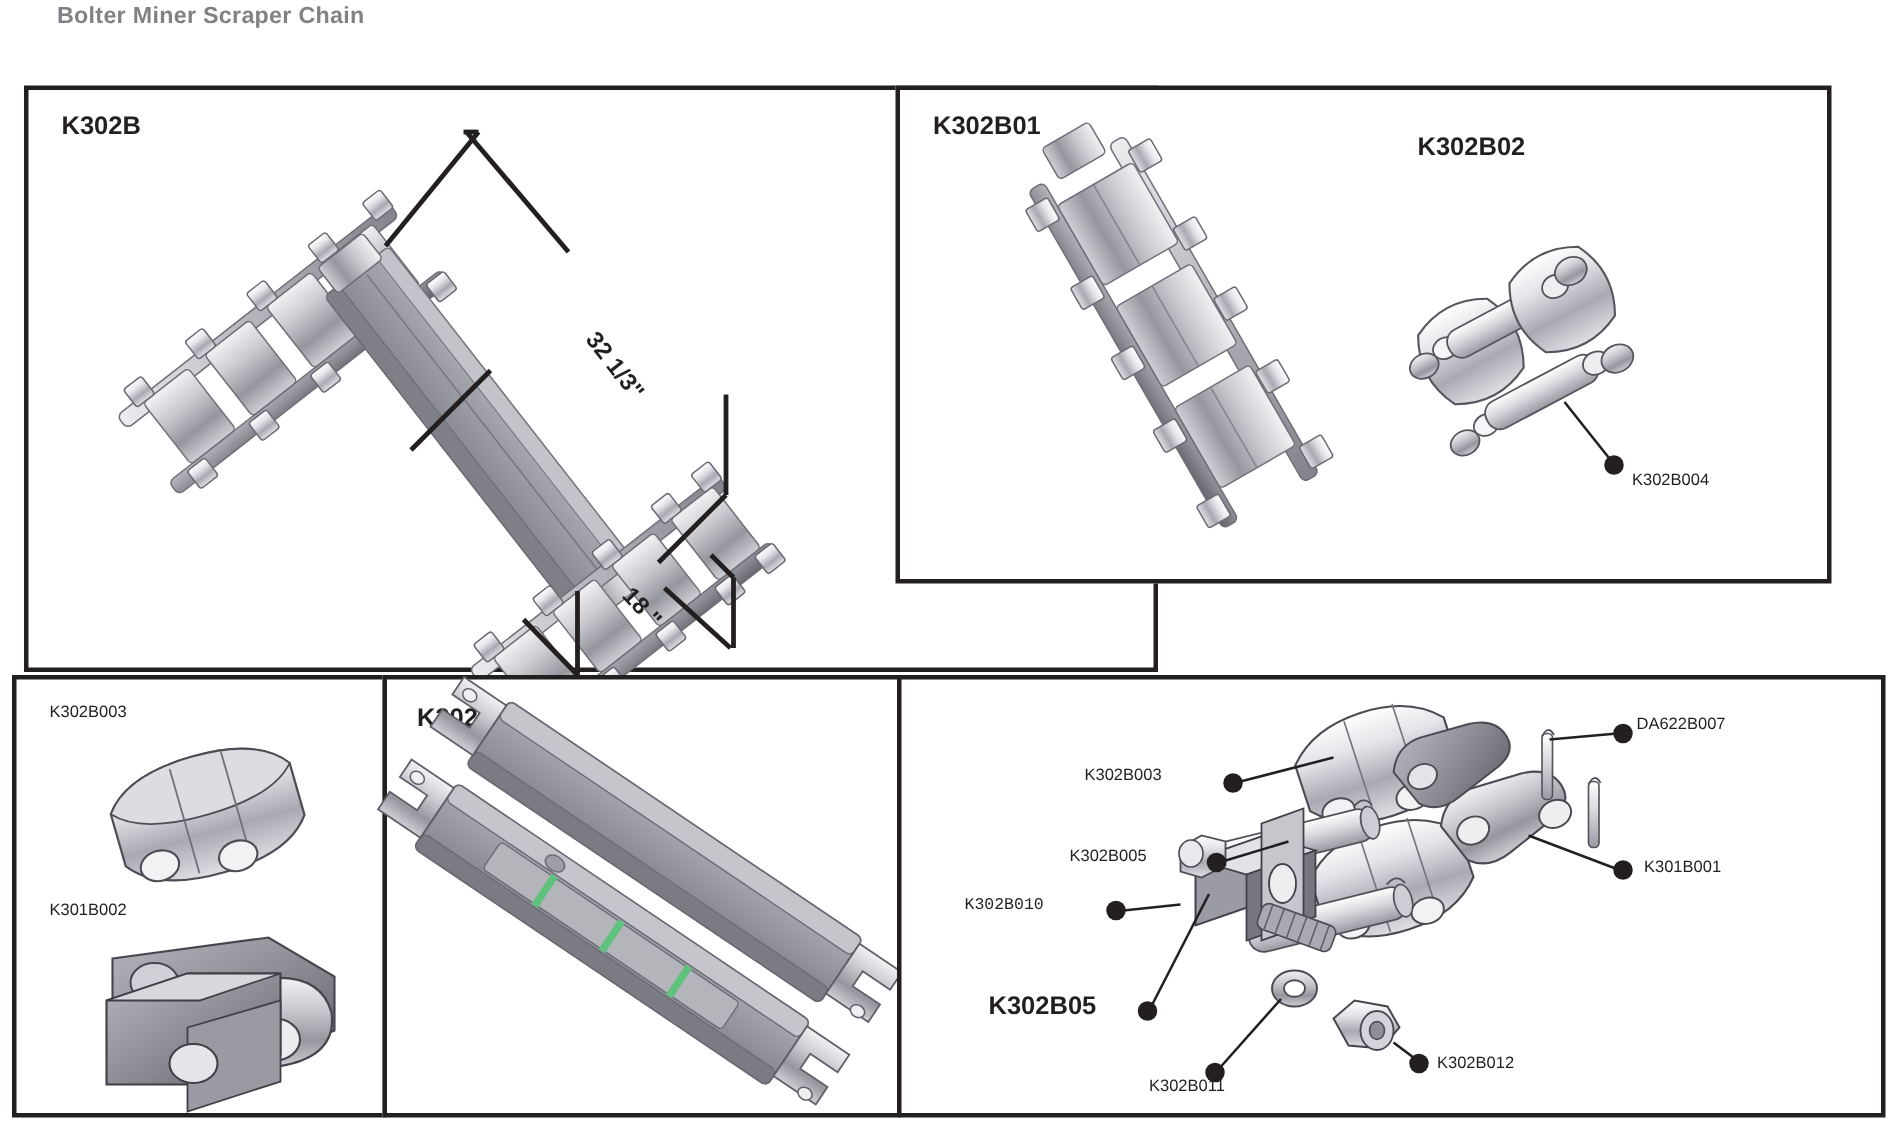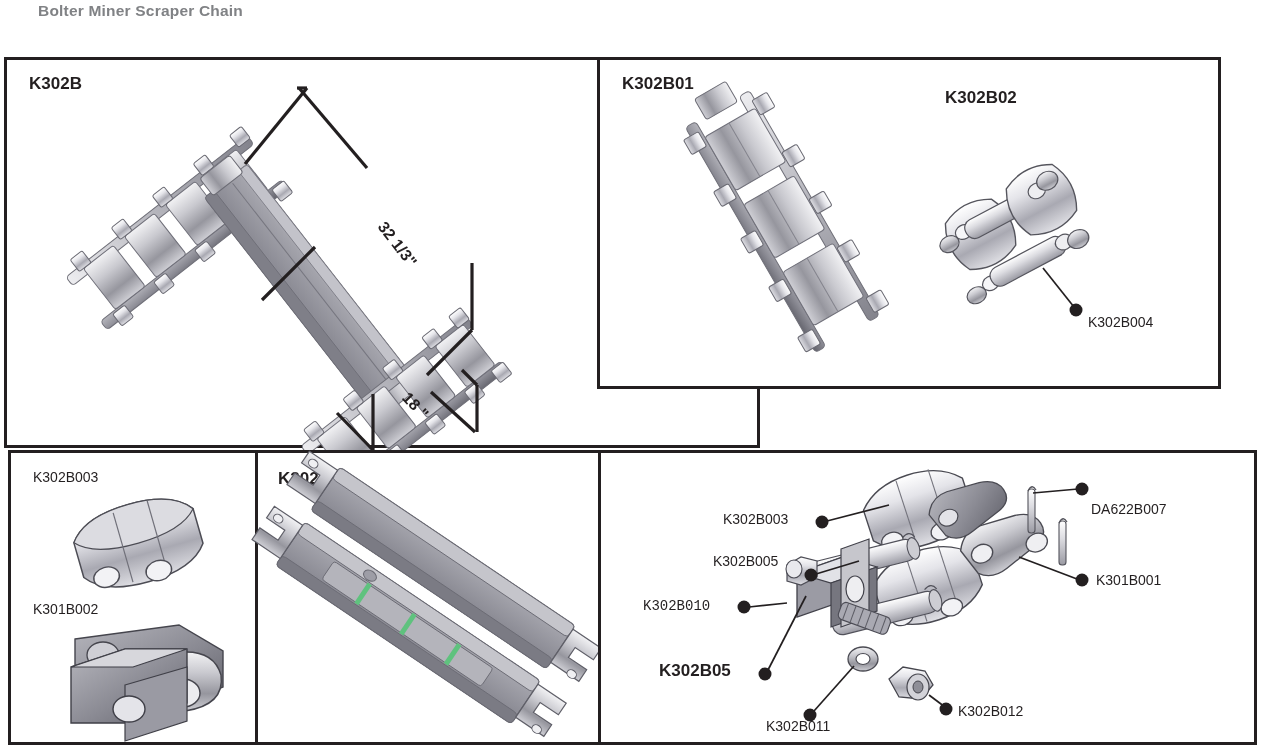--- a/index.html
+++ b/index.html
@@ -4,28 +4,28 @@
 <title>Bolter Miner Scraper Chain</title>
 <style>
   html,body{margin:0;padding:0;background:#ffffff;}
   body{width:1265px;height:752px;position:relative;overflow:hidden;
        font-family:"Liberation Sans", sans-serif;color:#231f20;}
 
   #page-title{position:absolute;left:2px;top:0px;font-size:15.5px;font-weight:bold;
               color:#808285;letter-spacing:.2px;line-height:22px;white-space:nowrap;margin-left:36px;}
 
   .panel{position:absolute;border:3px solid #231f20;background:#fff;box-sizing:border-box;}
-  #panel-a{left:4px;  top:57px;  width:756px; height:391px;}
+  #panel-a{left:16px;  top:57px;  width:756px; height:391px;}
   #panel-b{left:597px;top:57px;  width:624px; height:332px;}
   #panel-c{left:8px;  top:450px; width:250px; height:295px;}
   #panel-d{left:255px;top:450px; width:346px; height:295px;}
   #panel-e{left:598px;top:450px; width:659px; height:295px;}
 
   .ptitle{position:absolute;font-size:17px;font-weight:bold;color:#231f20;white-space:nowrap;}
-  .plabel{position:absolute;font-size:14px;font-weight:normal;color:#231f20;white-space:nowrap;}
+  .plabel{position:absolute;font-size:11px;font-weight:normal;color:#231f20;white-space:nowrap;}
   .dim-text{position:absolute;font-size:16px;font-weight:bold;color:#231f20;white-space:nowrap;
             transform-origin:left center;}
 
   svg{position:absolute;left:0;top:0;overflow:visible;}
   .lead{stroke:#231f20;stroke-width:1.7;fill:none;}
   .dot{fill:#231f20;}
   .dimline{stroke:#231f20;stroke-width:3.2;fill:none;stroke-linecap:butt;}
 </style>
 </head>
 <body>
@@ -291,23 +291,23 @@
       <ellipse cx="166" cy="16" rx="5" ry="4" fill="#efeff2" stroke="#5f5f68" stroke-width="1"></ellipse>
       <ellipse cx="-58" cy="-18" rx="7" ry="5" fill="#9d9da6" stroke="#6b6b74" stroke-width="1"></ellipse>
     </g>
   </svg>
 </div>
 
 <div class="panel" id="panel-e">
   <div class="ptitle" style="left:26px;top:208px;margin-left:32px;">K302B05</div>
 
   <div class="plabel" style="left:122px;top:58px;">K302B003</div>
-  <div class="plabel" style="left:112px;top:100px;">K302B005</div>
+  <div class="plabel" style="left:112px;top:112px;">K302B005</div>
   <div class="plabel" style="left:42px;top:145px;font-family:Liberation Mono, monospace;">K302B010</div>
-  <div class="plabel" style="left:490px;top:48px;">DA622B007</div>
+  <div class="plabel" style="left:490px;top:24px;">DA622B007</div>
   <div class="plabel" style="left:495px;top:119px;">K301B001</div>
   <div class="plabel" style="left:165px;top:265px;">K302B011</div>
   <div class="plabel" style="left:357px;top:250px;">K302B012</div>
 
   <svg width="653" height="289" viewBox="0 0 653 289">
 
     <g transform="translate(320,66) rotate(-18)">
       <path d="M -52,-26 q 18,-20 52,-20 q 34,0 52,20 l 0,32 q -18,20 -52,20 q -34,0 -52,-20 z" fill="url(#gMetalBright)" stroke="#4a4a52" stroke-width="1.4"></path>
       <line x1="-12" y1="-44" x2="-12" y2="24" stroke="#74747d" stroke-width="1.1"></line>
       <line x1="22" y1="-45" x2="22" y2="25" stroke="#74747d" stroke-width="1.1"></line>

